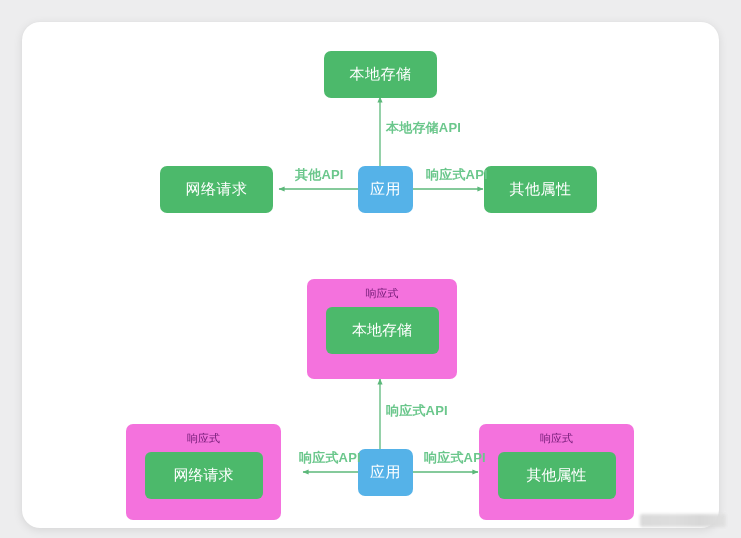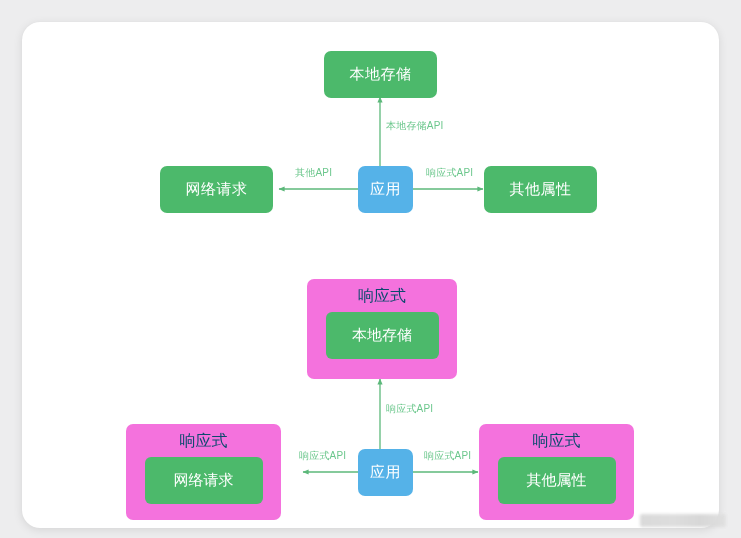--- a/index.html
+++ b/index.html
@@ -75,45 +75,46 @@
   .group-pink {
     position: absolute;
     background: #f472dd;
     border-radius: 7px;
     display: flex;
     flex-direction: column;
     align-items: center;
   }
 
   .group-title {
-    color: #0c4a6e;
-    font-size: 16px;
+    color: #701a75;
+    font-size: 11px;
     line-height: 1;
     white-space: nowrap;
   }
 
   .group-inner {
     background: #4cb96b;
     border-radius: 6px;
     display: flex;
     align-items: center;
     justify-content: center;
     color: #ffffff;
     font-size: 15px;
     white-space: nowrap;
   }
 
   
   .edge-label {
     position: absolute;
     color: #6bc78c;
-    font-size: 10px;
+    font-size: 13px;
     line-height: 1;
     white-space: nowrap;
     letter-spacing: 0.2px;
+    font-weight: bold;
   }
 
   
   .watermark {
     position: absolute;
     left: 640px;
     top: 514px;
     width: 86px;
     height: 13px;
     background: linear-gradient(90deg, #d8d8d8 0%, #dcdcdc 40%, #d5d5d5 70%, #e0e0e0 100%);

